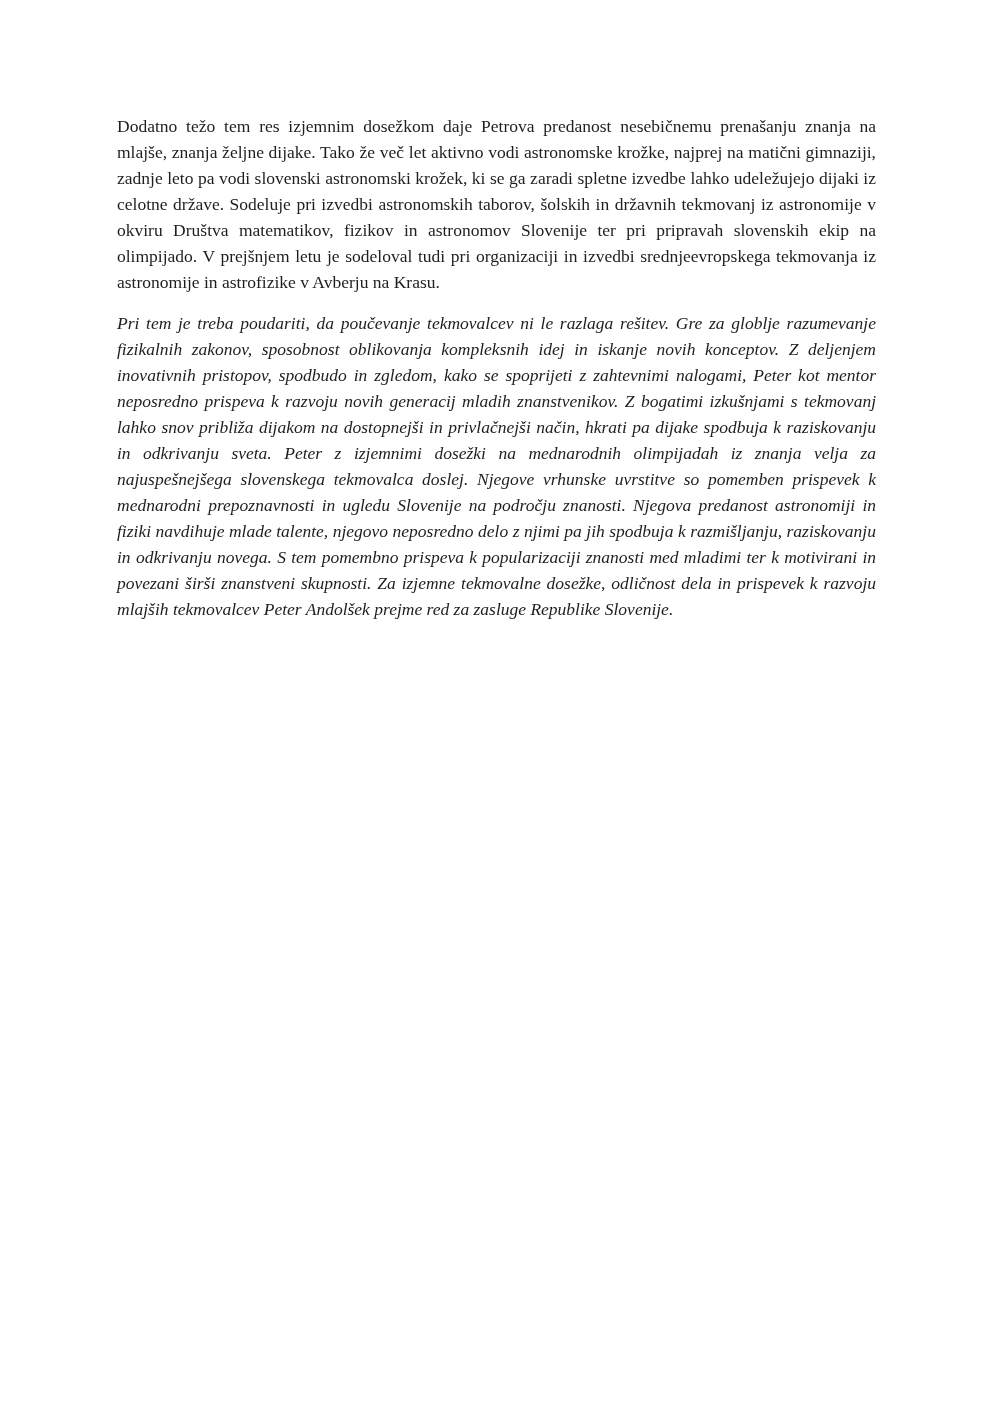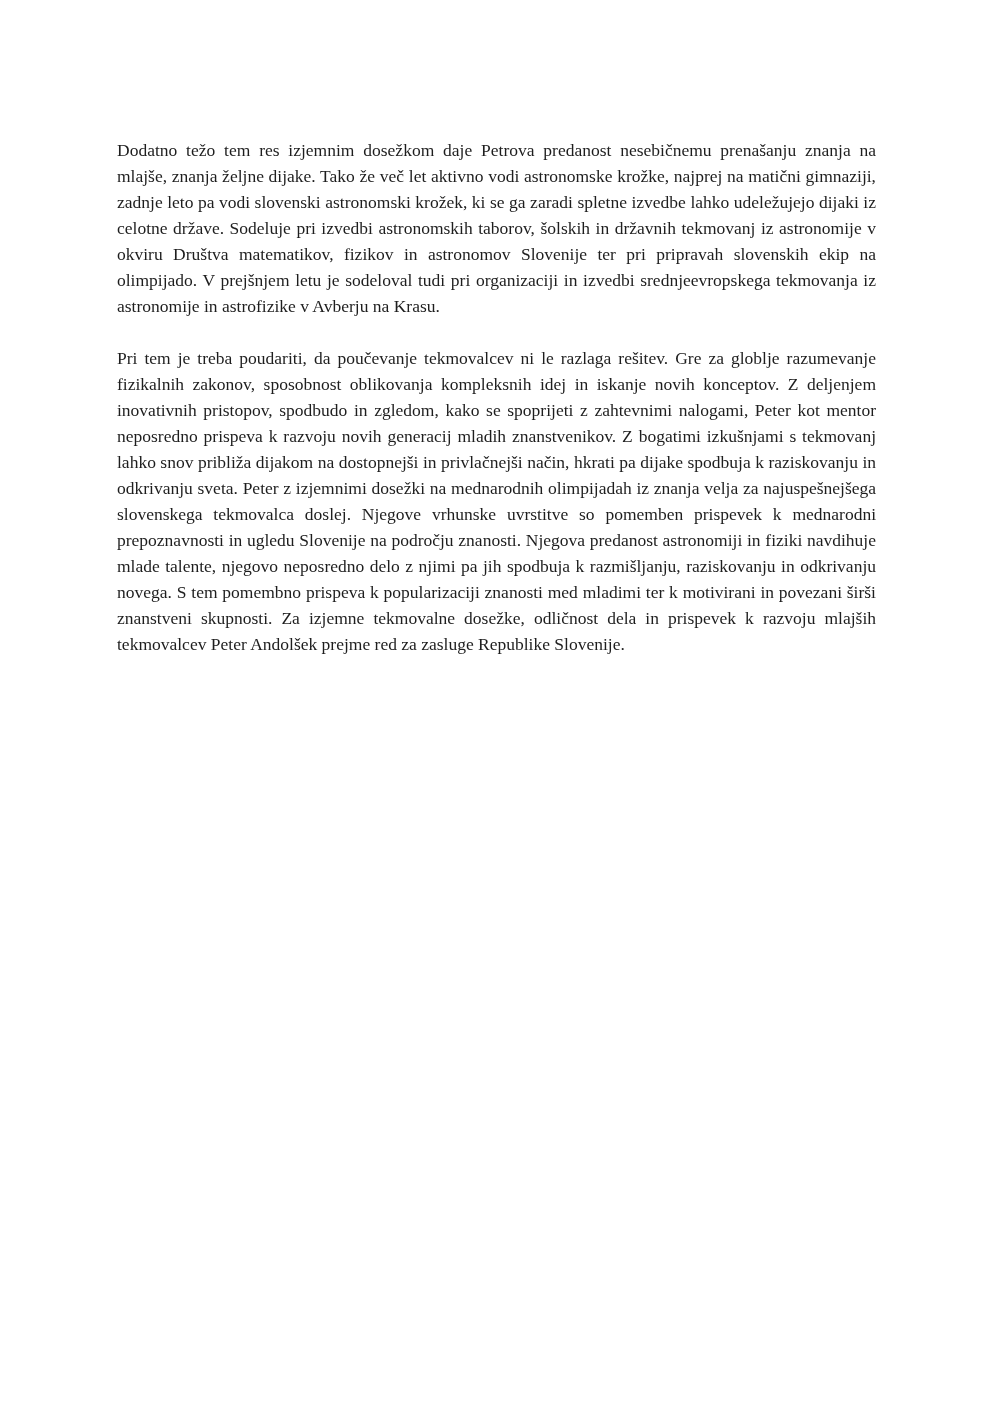--- a/index.html
+++ b/index.html
@@ -19,24 +19,24 @@
     top: 113px;
     left: 117px;
     width: 759px;
     color: #1e1e1e;
     font-size: 17.5px;
     line-height: 26px;
   }
   .para {
     text-align: justify;
     text-justify: inter-word;
-    margin-top: 24px;
   }
   .para + .para {
-    margin-top: 26px;
+    margin-top: 15px;
+    font-style: italic;
   }
 </style>
 </head>
 <body>
 
 <div class="page">
   <div class="content">
     <p class="para">Dodatno težo tem res izjemnim dosežkom daje Petrova predanost nesebičnemu prenašanju znanja na mlajše, znanja željne dijake. Tako že več let aktivno vodi astronomske krožke, najprej na matični gimnaziji, zadnje leto pa vodi slovenski astronomski krožek, ki se ga zaradi spletne izvedbe lahko udeležujejo dijaki iz celotne države. Sodeluje pri izvedbi astronomskih taborov, šolskih in državnih tekmovanj iz astronomije v okviru Društva matematikov, fizikov in astronomov Slovenije ter pri pripravah slovenskih ekip na olimpijado. V prejšnjem letu je sodeloval tudi pri organizaciji in izvedbi srednjeevropskega tekmovanja iz astronomije in astrofizike v Avberju na Krasu.</p>
     <p class="para">Pri tem je treba poudariti, da poučevanje tekmovalcev ni le razlaga rešitev. Gre za globlje razumevanje fizikalnih zakonov, sposobnost oblikovanja kompleksnih idej in iskanje novih konceptov. Z deljenjem inovativnih pristopov, spodbudo in zgledom, kako se spoprijeti z zahtevnimi nalogami, Peter kot mentor neposredno prispeva k razvoju novih generacij mladih znanstvenikov. Z bogatimi izkušnjami s tekmovanj lahko snov približa dijakom na dostopnejši in privlačnejši način, hkrati pa dijake spodbuja k raziskovanju in odkrivanju sveta. Peter z izjemnimi dosežki na mednarodnih olimpijadah iz znanja velja za najuspešnejšega slovenskega tekmovalca doslej. Njegove vrhunske uvrstitve so pomemben prispevek k mednarodni prepoznavnosti in ugledu Slovenije na področju znanosti. Njegova predanost astronomiji in fiziki navdihuje mlade talente, njegovo neposredno delo z njimi pa jih spodbuja k razmišljanju, raziskovanju in odkrivanju novega. S tem pomembno prispeva k popularizaciji znanosti med mladimi ter k motivirani in povezani širši znanstveni skupnosti. Za izjemne tekmovalne dosežke, odličnost dela in prispevek k razvoju mlajših tekmovalcev Peter Andolšek prejme red za zasluge Republike Slovenije.</p>
   </div>

